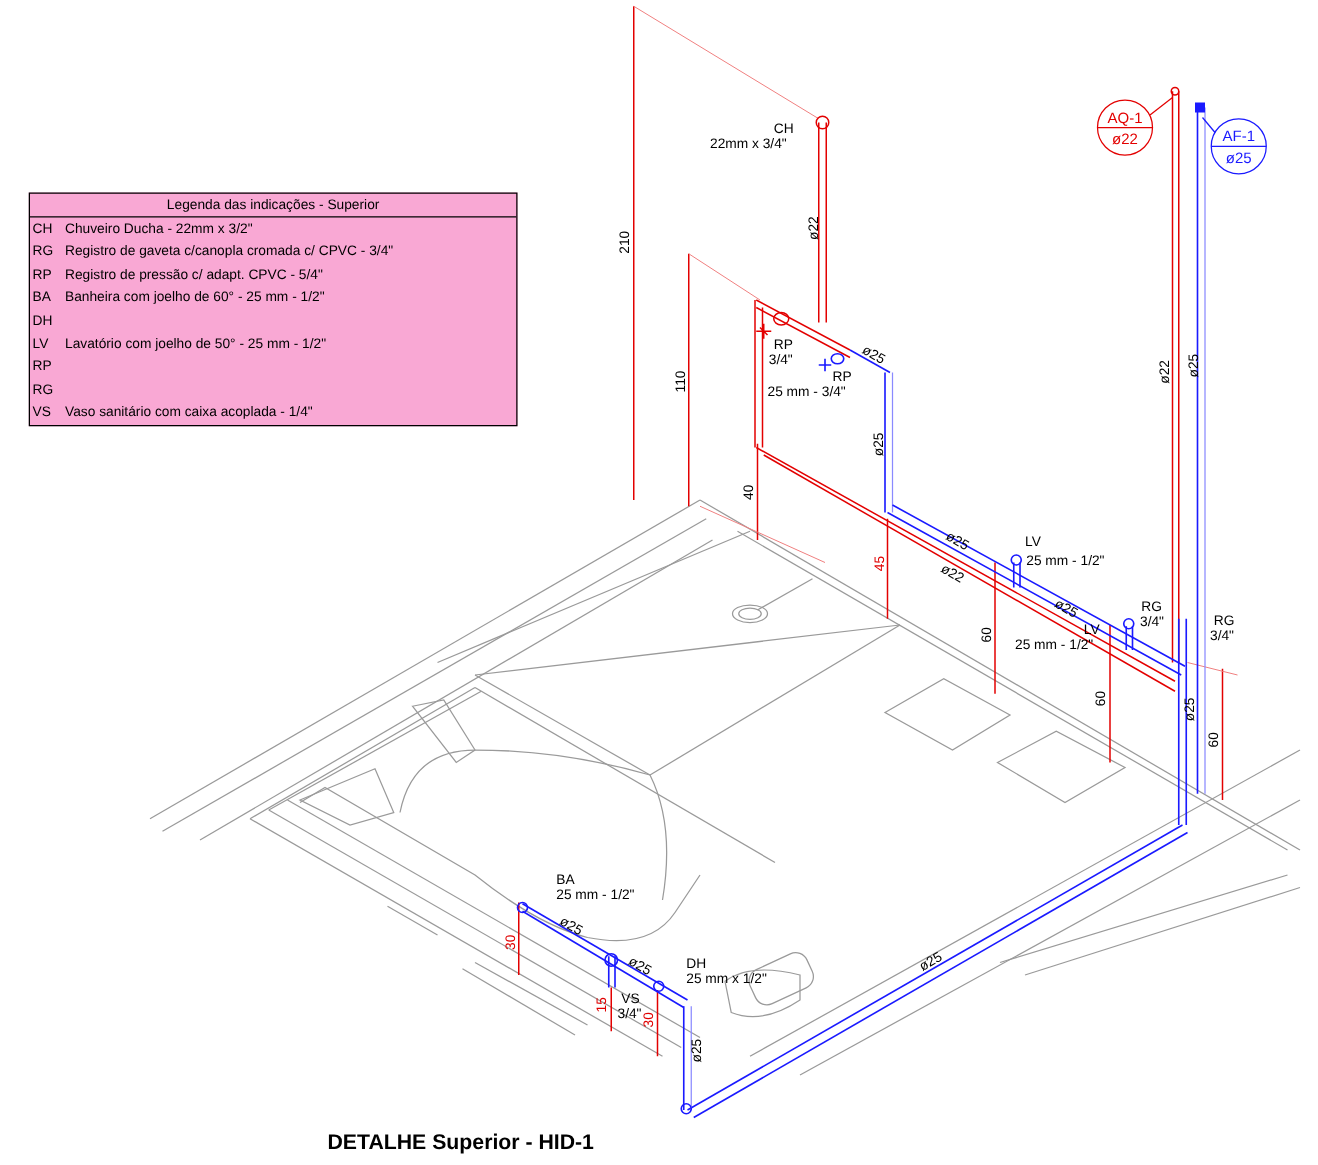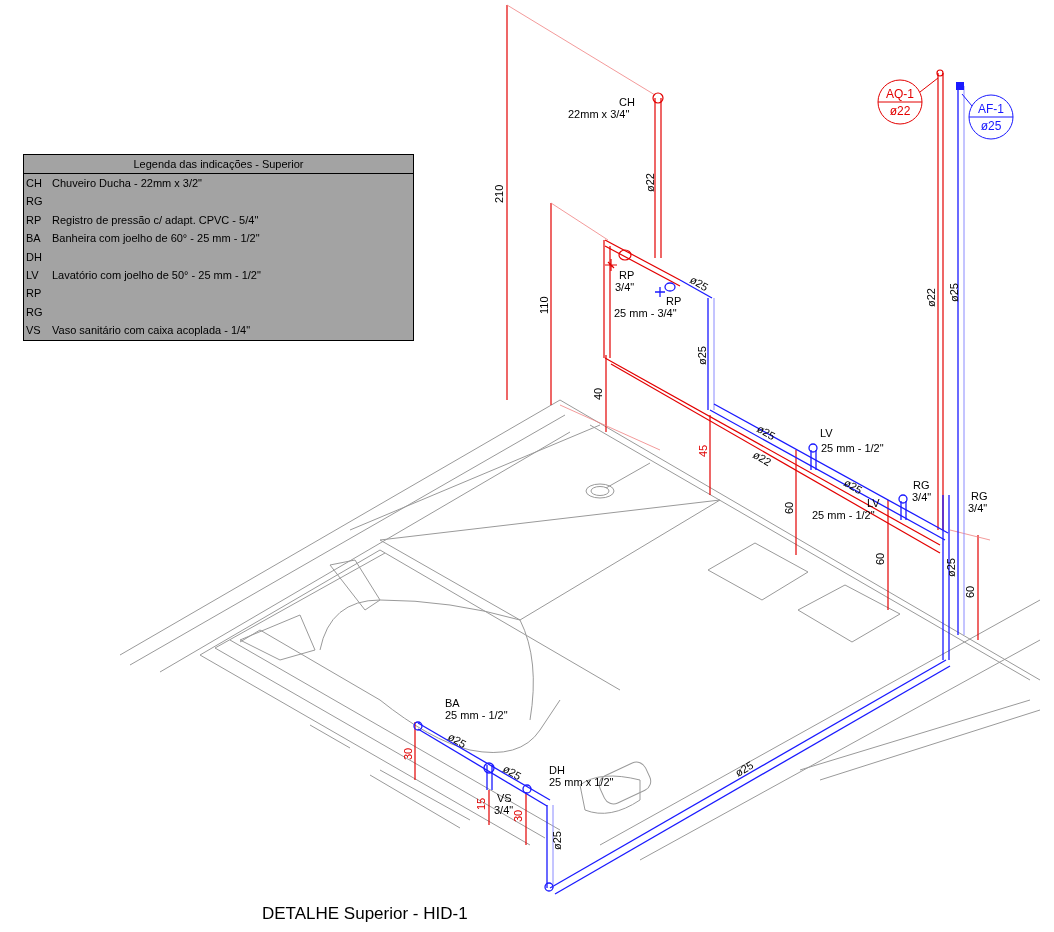--- a/index.html
+++ b/index.html
@@ -1,22 +1,22 @@
 <!DOCTYPE html>
 <html><head>
 <meta charset="utf-8">
 <style>
   html, body { margin:0; padding:0; background:#ffffff; }
   body { width:1054px; height:932px; position:relative; overflow:hidden; font-family:"Liberation Sans", sans-serif; }
   #drawing { position:absolute; left:0; top:0; width:1054px; height:932px; }
-  .legend { position:absolute; left:23px; top:154px; width:389px; border:1px solid #000; background:#a3a3a3; font-size:11px; color:#000; }
+  .legend { position:absolute; left:23px; top:154px; width:389px; border:1px solid #000; background:#f9a8d4; font-size:11px; color:#000; }
   .legend-title { text-align:center; border-bottom:1px solid #000; height:18px; line-height:18px; }
   .legend-row { display:flex; height:18.4px; line-height:18.4px; padding-left:2px; white-space:nowrap; }
   .legend-code { width:26px; }
-  .title { position:absolute; left:262px; top:904px; font-size:17px; font-weight:normal; color:#000; }
+  .title { position:absolute; left:262px; top:904px; font-size:17px; font-weight:bold; color:#000; }
   svg text { font-family:"Liberation Sans", sans-serif; }
   .lbl { font-size:11px; fill:#000; }
   .dimr { font-size:11px; fill:#e00000; }
   .diam { font-size:11px; fill:#000; }
   .arch { stroke:#9a9a9a; fill:none; stroke-width:1; }
   .red { stroke:#e30000; fill:none; stroke-width:1.2; }
   .redthin { stroke:#f08080; fill:none; stroke-width:0.8; }
   .blue { stroke:#1a1aff; fill:none; stroke-width:1.3; }
   .bluelt { stroke:#8a8aff; fill:none; stroke-width:1; }
 </style>
@@ -197,20 +197,21 @@
 </svg>
 
 <div class="legend">
   <div class="legend-title">Legenda das indicações - Superior</div>
   <div class="legend-row">
       <span class="legend-code">CH</span>
       <span>Chuveiro Ducha - 22mm x 3/2"</span>
     </div>
   <div class="legend-row">
       <span class="legend-code">RG</span>
+      <span>Registro de gaveta c/canopla cromada c/ CPVC - 3/4"</span>
     </div>
   <div class="legend-row">
       <span class="legend-code">RP</span>
       <span>Registro de pressão c/ adapt. CPVC - 5/4"</span>
     </div>
   <div class="legend-row">
       <span class="legend-code">BA</span>
       <span>Banheira com joelho de 60° - 25 mm - 1/2"</span>
     </div>
   <div class="legend-row">

